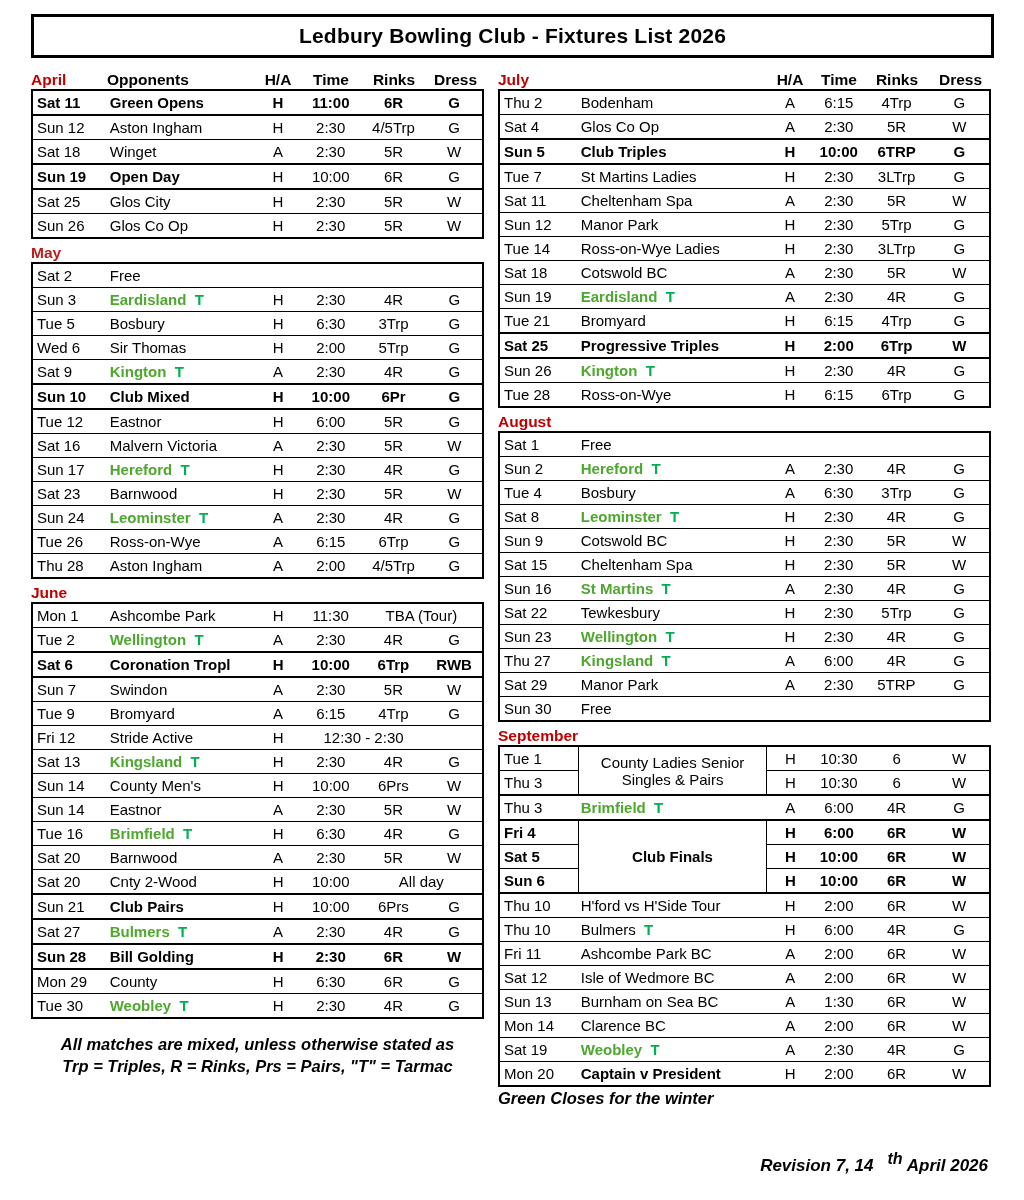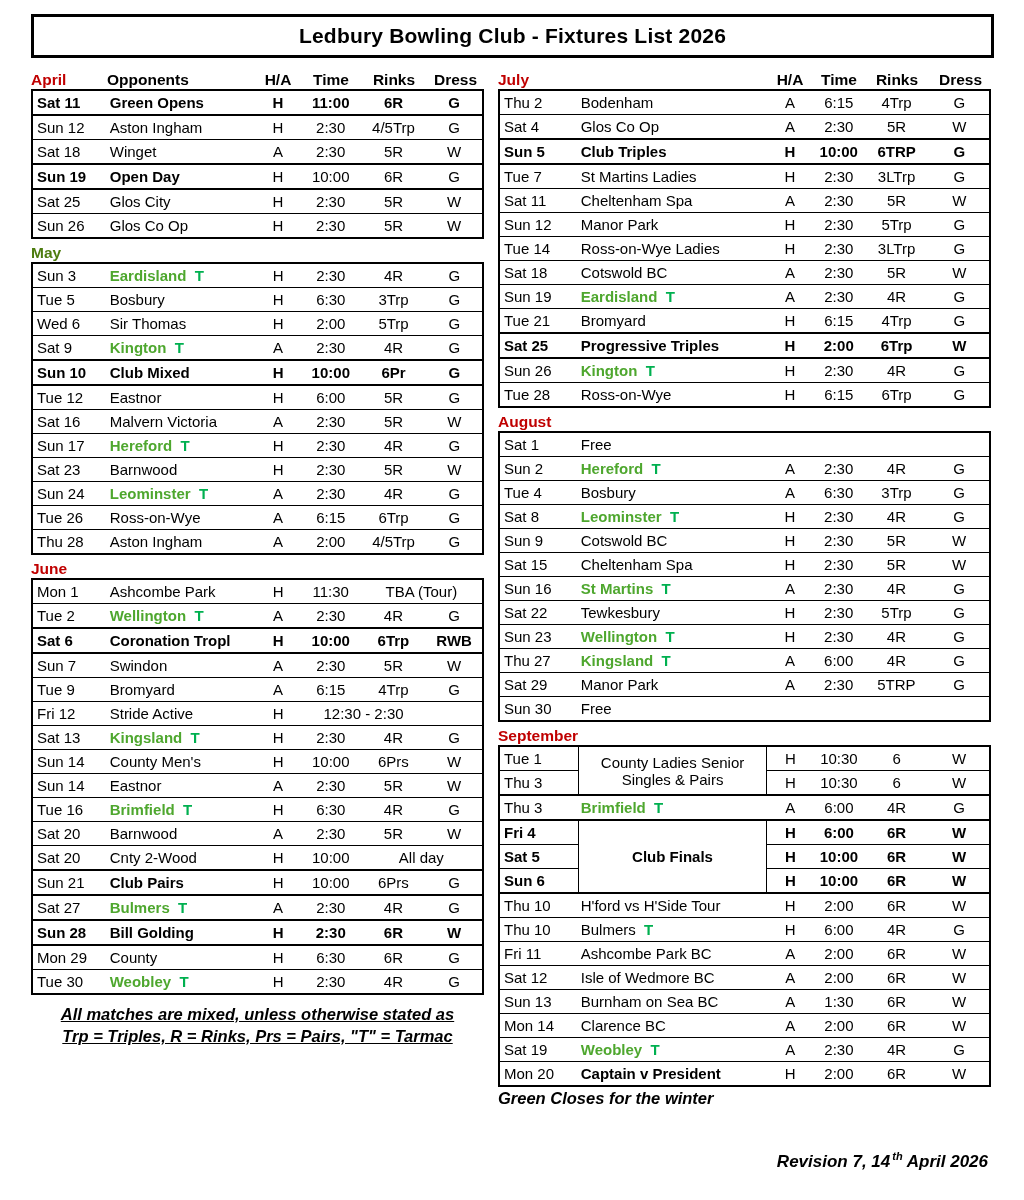--- a/index.html
+++ b/index.html
@@ -23,24 +23,24 @@
   td.c { text-align:center; }
   tr.bt > td { border-top:2.5px solid #000; }
   tr.bb > td { border-bottom:2.5px solid #000; }
   td.vb { border-left:1.5px solid #000; border-right:1.5px solid #000; text-align:center; }
   td.cbb { border-bottom:2.5px solid #000; }
   .b { font-weight:bold; }
   .gname { font-weight:bold; }
   .gT { font-weight:bold; }
 
   .fnote { width:453px; text-align:center; font-style:italic; font-weight:bold; font-size:16.5px;
-           line-height:1.32; margin-top:9px;text-decoration:underline; }
+           line-height:1.32; margin-top:15px; }
   .gclose { width:493px; font-style:italic; font-weight:bold; font-size:16.5px; margin-top:2px; }
   .revision { position:absolute; right:36px; top:1150px; font-style:italic; font-weight:bold; font-size:17px; }
-  .revision sup { font-size:11px; margin-left:2px; }
+  .revision sup { font-size:16px; margin-left:14px; }
 </style>
 </head>
 <body>
 
 <div class="page">
   <div class="title-box">Ledbury Bowling Club - Fixtures List 2026</div>
   <div class="cols">
     <div id="col-left">
         <div class="mhead">
           <div class="hcell mname" style="width: 76px; color: rgb(192, 0, 0);">April</div>
@@ -104,32 +104,40 @@
               <td class="d">Sun 26</td>
               <td><span>Glos Co Op</span></td>
               <td class="c">H</td>
               <td class="c">2:30</td>
               <td class="c">5R</td>
               <td class="c">W</td>
             </tr>
           </tbody>
         </table>
         <div class="mhead">
-          <div class="hcell mname" style="width: 224px; color: #4d7c0f;">May</div>
+          <div class="hcell mname" style="width: 224px; color: #b91c1c;">May</div>
         </div>
         <table class="mt">
           <colgroup>
             <col style="width: 76px;">
             <col style="width: 148px;">
             <col style="width: 46px;">
             <col style="width: 60px;">
             <col style="width: 66px;">
             <col style="width: 57px;">
           </colgroup>
           <tbody>
+            <tr>
+              <td class="d">Sat 2</td>
+              <td><span>Free</span></td>
+              <td class="c"></td>
+              <td class="c"></td>
+              <td class="c"></td>
+              <td class="c"></td>
+            </tr>
             <tr>
               <td class="d">Sun 3</td>
               <td><span class="gname" style="color: rgb(78, 167, 46);">Eardisland</span>&nbsp;&nbsp;<span class="gT" style="color: rgb(0, 176, 80);">T</span></td>
               <td class="c">H</td>
               <td class="c">2:30</td>
               <td class="c">4R</td>
               <td class="c">G</td>
             </tr>
             <tr>
               <td class="d">Tue 5</td>

